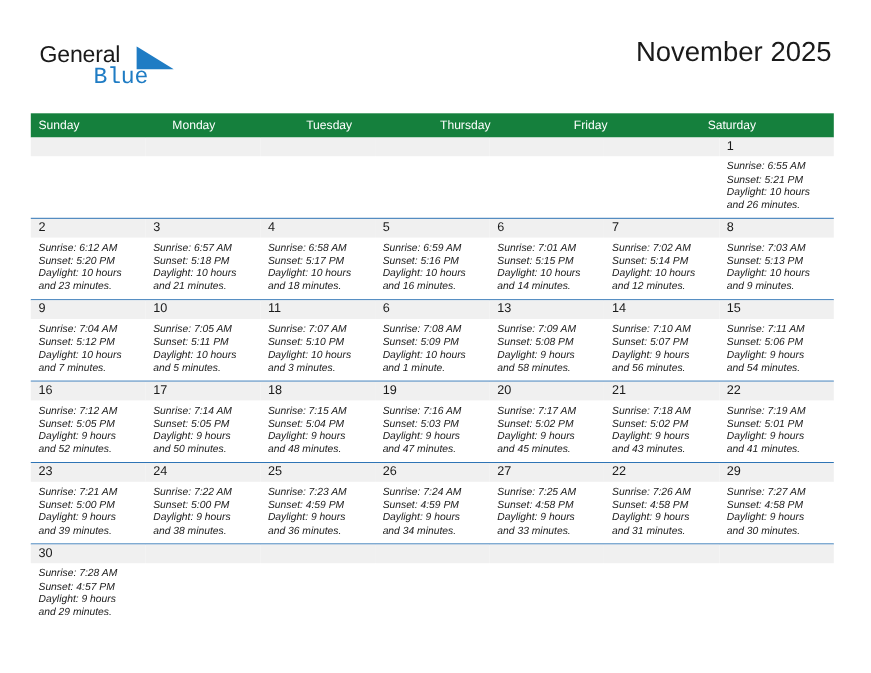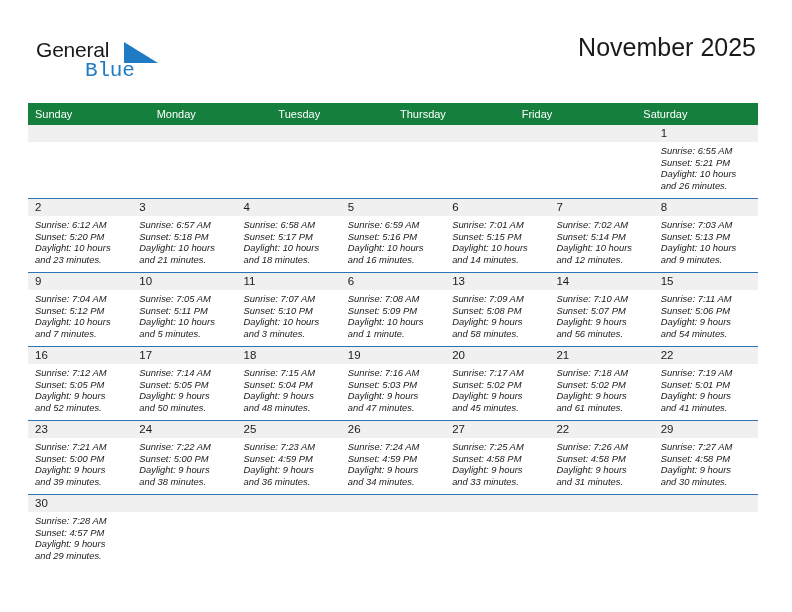--- a/index.html
+++ b/index.html
@@ -377,21 +377,21 @@
               <div>Daylight: 9 hours</div>
               <div>and 45 minutes.</div>
             </div>
           </div>
           <div class="day-cell">
             <div class="day-num-band">21</div>
             <div class="day-body">
               <div>Sunrise: 7:18 AM</div>
               <div>Sunset: 5:02 PM</div>
               <div>Daylight: 9 hours</div>
-              <div>and 61 minutes.</div>
+              <div>and 43 minutes.</div>
             </div>
           </div>
           <div class="day-cell">
             <div class="day-num-band">22</div>
             <div class="day-body">
               <div>Sunrise: 7:19 AM</div>
               <div>Sunset: 5:01 PM</div>
               <div>Daylight: 9 hours</div>
               <div>and 41 minutes.</div>
             </div>

